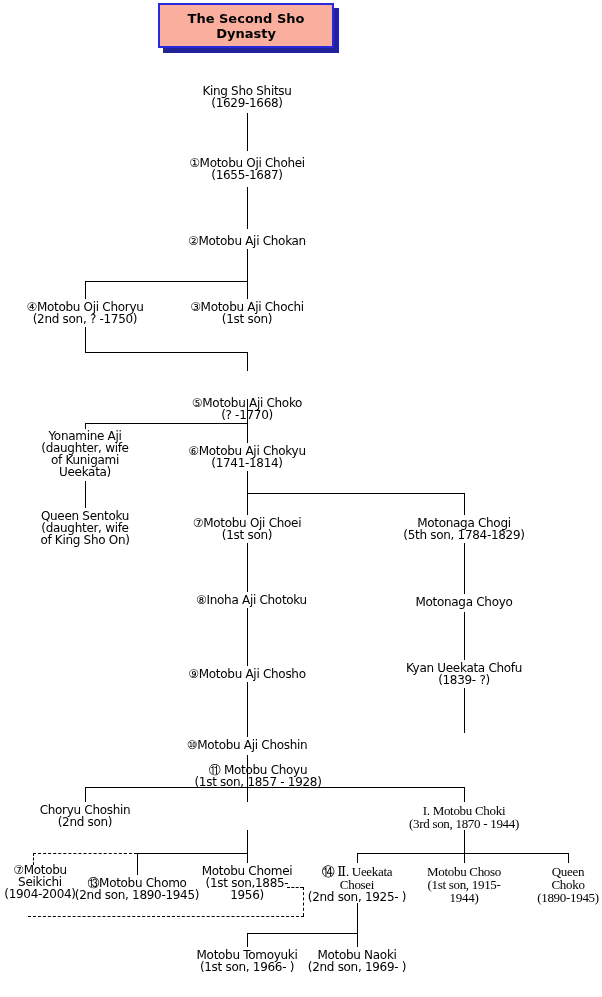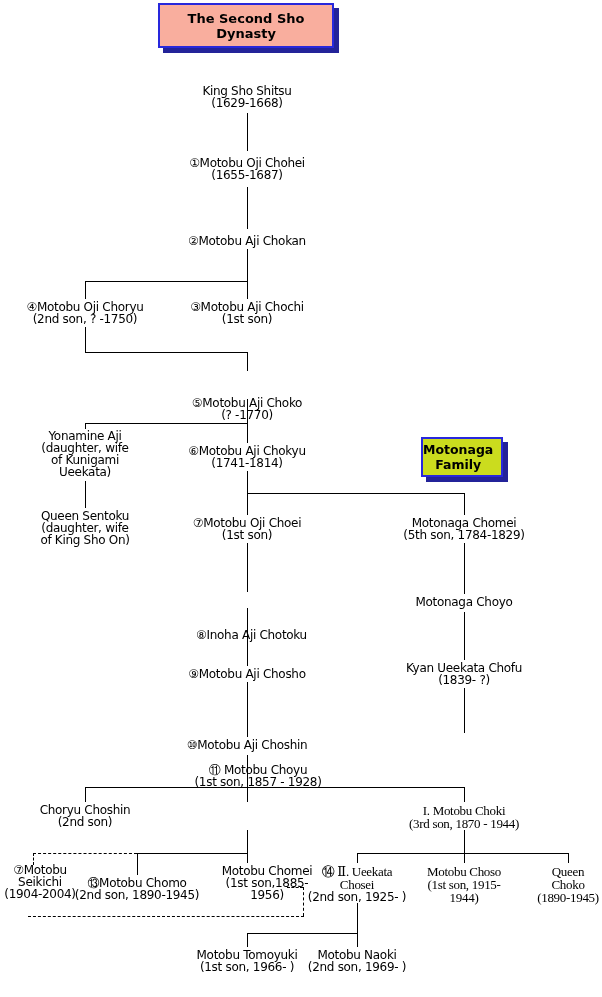--- a/index.html
+++ b/index.html
@@ -33,23 +33,20 @@
 </style>
 </head>
 <body>
 
 <div id="stage">
 
   <div id="title-box" class="banner" style="background: rgb(249, 174, 158);">
     <span>The Second Sho Dynasty</span>
   </div>
 
-  <div id="motonaga-box" class="banner" style="background: rgb(203, 220, 30);">
-    <span><span>Motonaga</span><br><span>Family</span></span>
-  </div>
 
   <div id="lines-layer">
       <div class="vline" style="left: 247px; top: 113px; height: 38px; background: rgb(0, 0, 0);"></div>
       <div class="vline" style="left: 247px; top: 187px; height: 42px; background: rgb(0, 0, 0);"></div>
       <div class="vline" style="left: 247px; top: 249px; height: 32px; background: rgb(0, 0, 0);"></div>
       <div class="hline" style="left: 85px; top: 281px; width: 163px; background: rgb(0, 0, 0);"></div>
       <div class="vline" style="left: 85px; top: 281px; height: 18px; background: rgb(0, 0, 0);"></div>
       <div class="vline" style="left: 247px; top: 281px; height: 18px; background: rgb(0, 0, 0);"></div>
       <div class="vline" style="left: 85px; top: 327px; height: 25px; background: rgb(0, 0, 0);"></div>
       <div class="hline" style="left: 85px; top: 352px; width: 163px; background: rgb(0, 0, 0);"></div>
@@ -129,24 +126,24 @@
       <div class="node" style="left: 85px; top: 510px;">
         <span class="ln">Queen Sentoku</span>
         <span class="ln">(daughter, wife</span>
         <span class="ln">of King Sho On)</span>
       </div>
       <div class="node" style="left: 247px; top: 517px;">
         <span class="ln">⑦Motobu Oji Choei</span>
         <span class="ln">(1st son)</span>
       </div>
       <div class="node" style="left: 464px; top: 517px;">
-        <span class="ln">Motonaga Chomei</span>
+        <span class="ln">Motonaga Chogi</span>
         <span class="ln">(5th son, 1784-1829)</span>
       </div>
-      <div class="node" style="left: 247px; top: 629px; padding-left: 9px;">
+      <div class="node" style="left: 247px; top: 594px; padding-left: 9px;">
         <span class="ln">⑧Inoha Aji Chotoku</span>
       </div>
       <div class="node" style="left: 464px; top: 596px;">
         <span class="ln">Motonaga Choyo</span>
       </div>
       <div class="node" style="left: 247px; top: 668px;">
         <span class="ln">⑨Motobu Aji Chosho</span>
       </div>
       <div class="node" style="left: 464px; top: 662px;">
         <span class="ln">Kyan Ueekata Chofu</span>
@@ -169,21 +166,21 @@
       </div>
       <div class="node" style="left: 40px; top: 864px;">
         <span class="ln">⑦Motobu</span>
         <span class="ln">Seikichi</span>
         <span class="ln">(1904-2004)</span>
       </div>
       <div class="node" style="left: 137px; top: 877px;">
         <span class="ln">⑬Motobu Chomo</span>
         <span class="ln">(2nd son, 1890-1945)</span>
       </div>
-      <div class="node" style="left: 247px; top: 865px; margin-left: 20px;">
+      <div class="node" style="left: 247px; top: 865px;">
         <span class="ln">Motobu Chomei</span>
         <span class="ln">(1st son,1885-</span>
         <span class="ln">1956)</span>
       </div>
       <div class="node" style="left: 357px; top: 865px;">
         <span class="ln serif">⑭ Ⅱ. Ueekata</span>
         <span class="ln serif">Chosei</span>
         <span class="ln">(2nd son, 1925- )</span>
       </div>
       <div class="node" style="left: 464px; top: 865px; text-align: center;">

